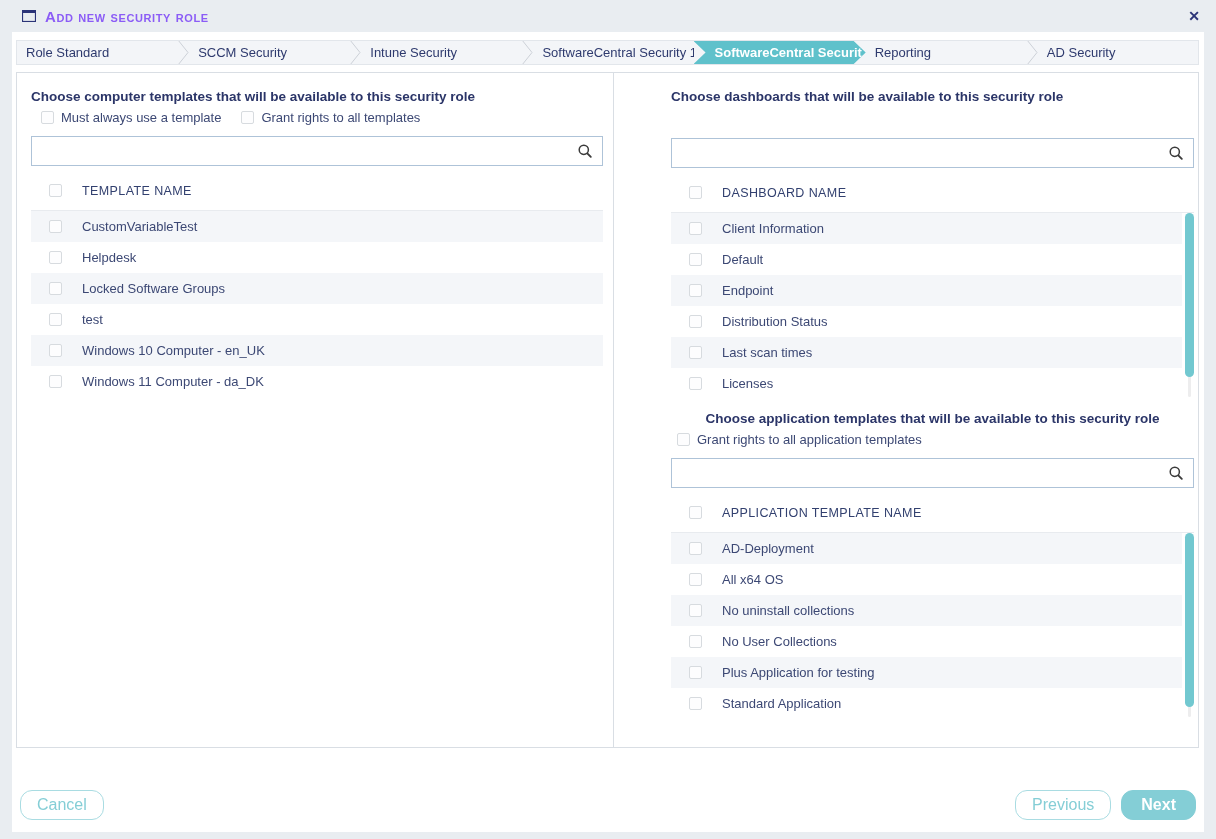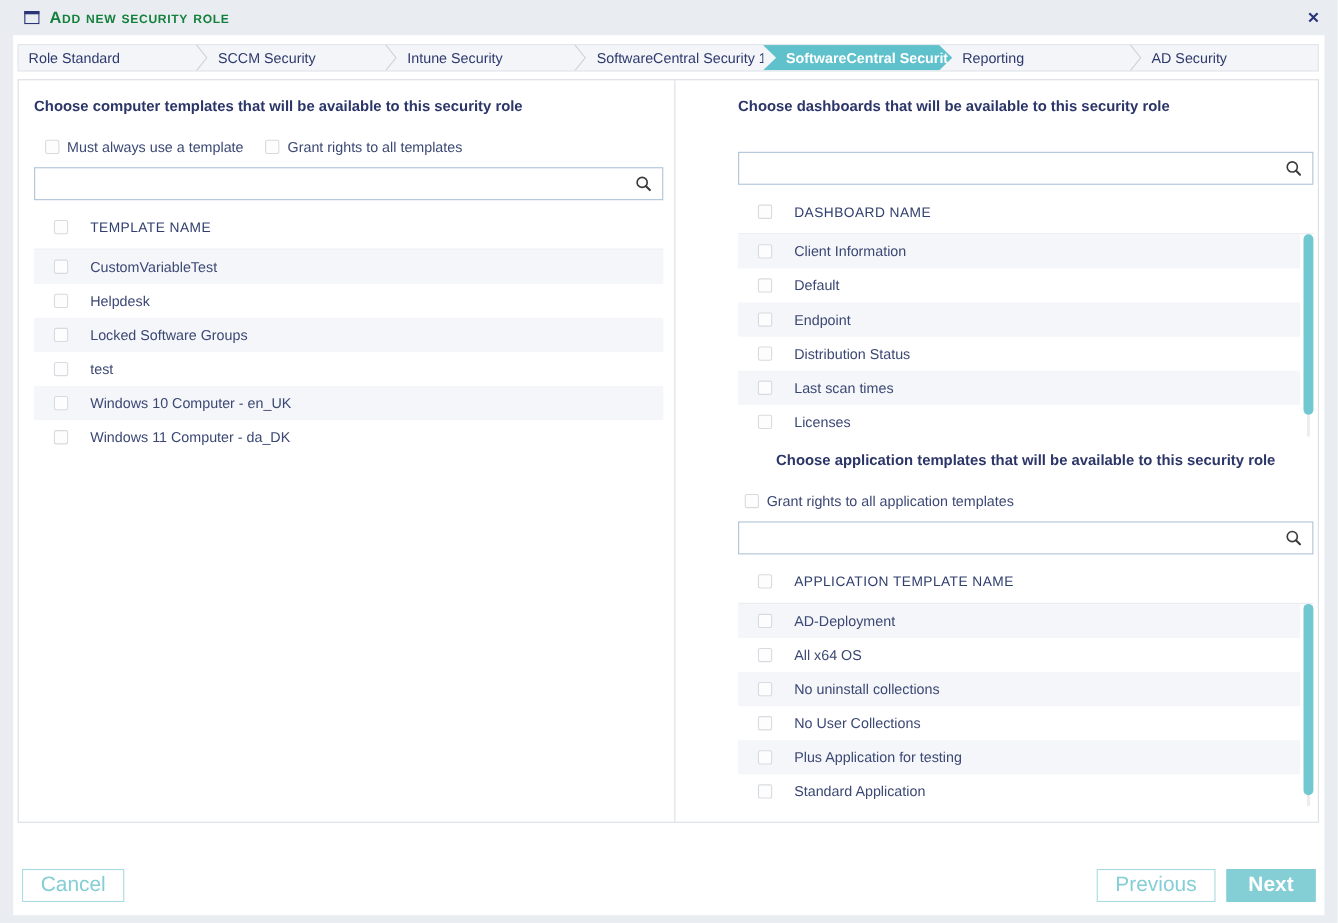--- a/index.html
+++ b/index.html
@@ -8,21 +8,21 @@
     position:relative;
     background:#e9edf1;
     font-family:"Liberation Sans", sans-serif;
     overflow:hidden;
   }
 
   
   .titlebar { position:absolute; top:0; left:0; width:1216px; height:32px; display:flex; align-items:center; }
   .win-icon { margin-left:22px; display:flex; }
   .title {
-    margin-left:9px; font-size:15px; font-weight:700; color:#15803d;
+    margin-left:9px; font-size:15px; font-weight:700; color:#8b5cf6;
     font-variant:small-caps; letter-spacing:0.6px;
   }
   .close-btn {
     position:absolute; right:16px; top:6px; font-size:14px; font-weight:700;
     color:#2b3478; cursor:pointer; line-height:20px;
   }
 
   
   .dialog { position:absolute; left:12px; top:32px; width:1192px; height:800px; background:#ffffff; }
 
@@ -44,21 +44,21 @@
   
   .panel {
     position:absolute; left:4px; top:40px; width:1183px; height:676px;
     border:1px solid #d9dee4; display:flex; background:#fff;gap:44px;
   }
   .col-left  { width:597px; border-right:1px solid #d9dee4; padding:16px 10px 0 14px; }
   .col-right { flex:1; padding:16px 4px 0 13px; }
 
   .section-heading { font-size:13.5px; font-weight:700; color:#2b3568; line-height:16px; }
 
-  .cb-row { display:flex; align-items:center; margin-top:20px; padding-left:10px; height:17px;text-align:right; }
+  .cb-row { display:flex; align-items:center; margin-top:4px; padding-left:10px; height:17px;text-align:right; }
   .cb-group { display:flex; align-items:center; }
   .cb-group + .cb-group { margin-left:20px; }
   .cb {
     width:13px; height:13px; border:1px solid #d7dbdf; background:#fdfdfe;
     border-radius:2px; flex:none; cursor:pointer;
   }
   .cb-label { margin-left:7px; font-size:13px; color:#3c4874; white-space:nowrap; }
 
   .search { position:relative; height:30px; margin-top:10px; }
   .search.solo { margin-top:33px; }
@@ -99,21 +99,21 @@
 
   .apps-heading { margin-top:12px;text-align:center; }
   .apps-cb-row { padding-left:6px; }
 
   
   .footer {
     position:absolute; left:8px; top:758px; width:1176px; height:30px;
     display:flex; justify-content:space-between; align-items:center;
   }
   .btn {
-    height:30px; border-radius:0; font-size:19px; display:inline-flex;
+    height:30px; border-radius:12px; font-size:16px; display:inline-flex;
     align-items:center; justify-content:center; cursor:pointer;
   }
   .btn-outline { border:1px solid #a9dce2; color:#85ced6; background:#fff; padding:0 16px; }
   .btn-filled  { border:1px solid #84ced6; background:#84ced6; color:#fff; font-weight:700; padding:0 19px; }
   .footer-right { display:flex; gap:10px; }
 </style>
 </head>
 <body>
 
 <div class="titlebar">

